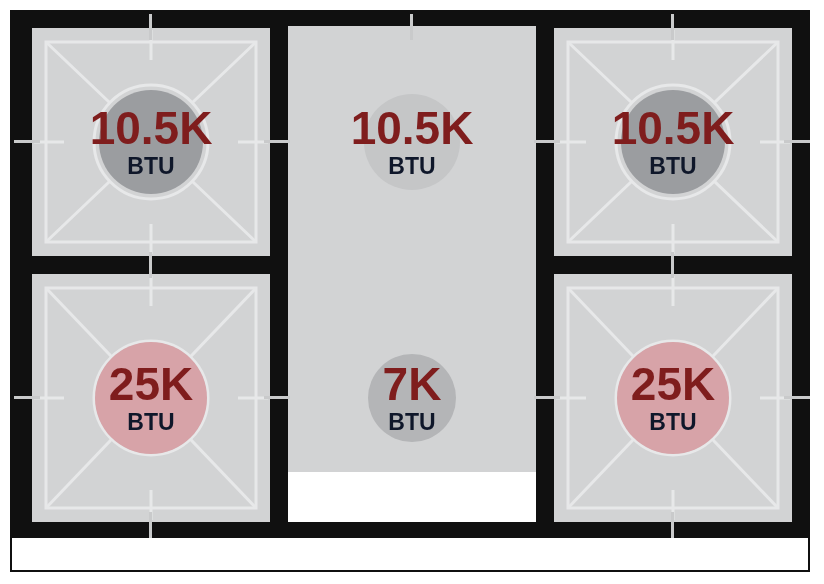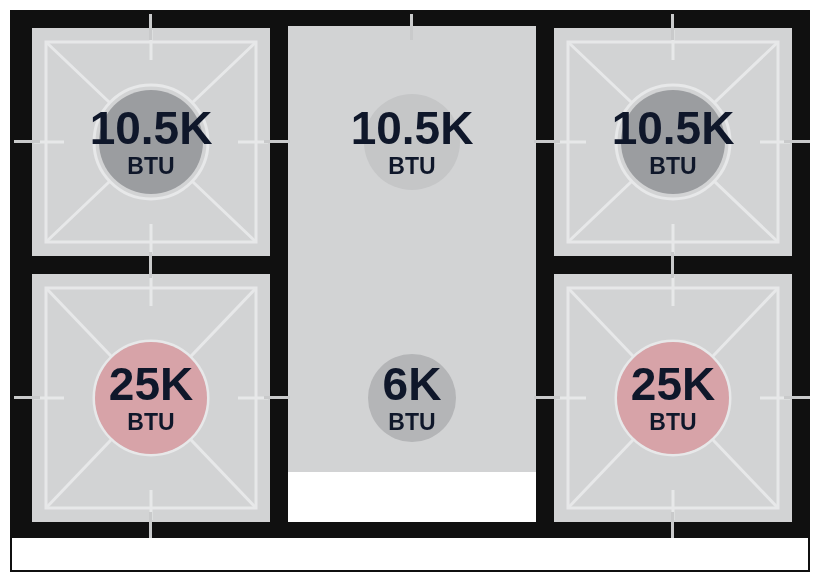--- a/index.html
+++ b/index.html
@@ -27,21 +27,21 @@
   .cap{
     position:absolute;left:50%;top:50%;transform:translate(-50%,-50%);
     border-radius:50%;display:flex;flex-direction:column;align-items:center;justify-content:center;
   }
   .cap-gray-dark{width:104px;height:104px;background:#9b9da0;}
   .cap-gray-light{width:96px;height:96px;background:#c5c6c7;}
   .cap-gray-med{width:88px;height:88px;background:#b4b5b7;}
   .cap-pink{width:112px;height:112px;background:#d7a3a8;}
   .cap.pos-top{top:116px;}
   .cap.pos-bottom{top:372px;}
-  .rating{font-size:46px;font-weight:bold;color:#0f172a;line-height:1;white-space:nowrap;}
+  .rating{font-size:46px;font-weight:bold;color:#7f1d1d;line-height:1;white-space:nowrap;}
   .unit{font-size:23px;font-weight:bold;color:#0f172a;line-height:1.1;margin-top:3px;white-space:nowrap;}
   .tv{position:absolute;width:3px;height:26px;background:#c9cacb;}
   .th{position:absolute;width:26px;height:3px;background:#c9cacb;}
 </style>
 </head>
 <body>
 
 <div class="stage">
 
   <div class="cooktop">
@@ -121,21 +121,21 @@
         <div class="unit">BTU</div>
       </div>
     </div>
 
     <div class="griddle">
       <div class="cap cap-gray-light pos-top">
         <div class="rating">10.5K</div>
         <div class="unit">BTU</div>
       </div>
       <div class="cap cap-gray-med pos-bottom">
-        <div class="rating">6K</div>
+        <div class="rating">7K</div>
         <div class="unit">BTU</div>
       </div>
     </div>
 
     <div class="drip-tray"></div>
 
     <div class="tv" style="left:137px;top:2px;"></div>
     <div class="tv" style="left:398px;top:2px;"></div>
     <div class="tv" style="left:659px;top:2px;"></div>
     <div class="tv" style="left:137px;top:240px;"></div>

